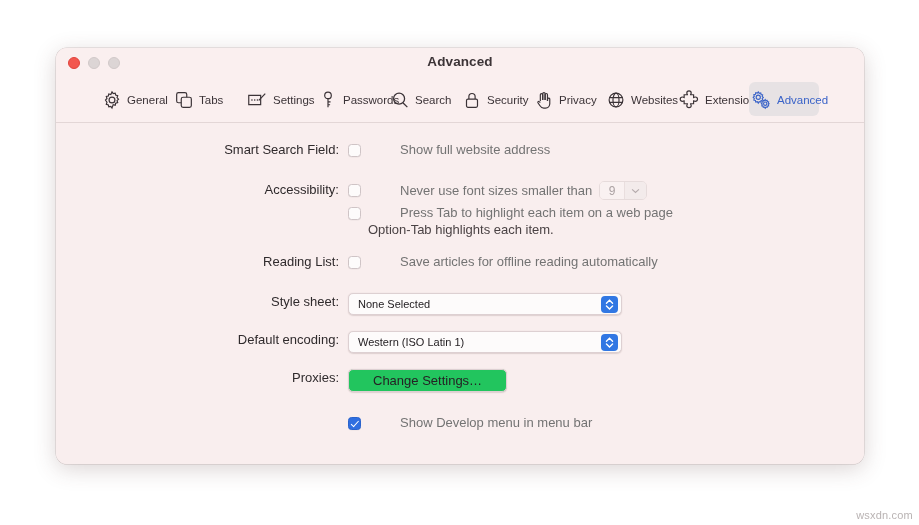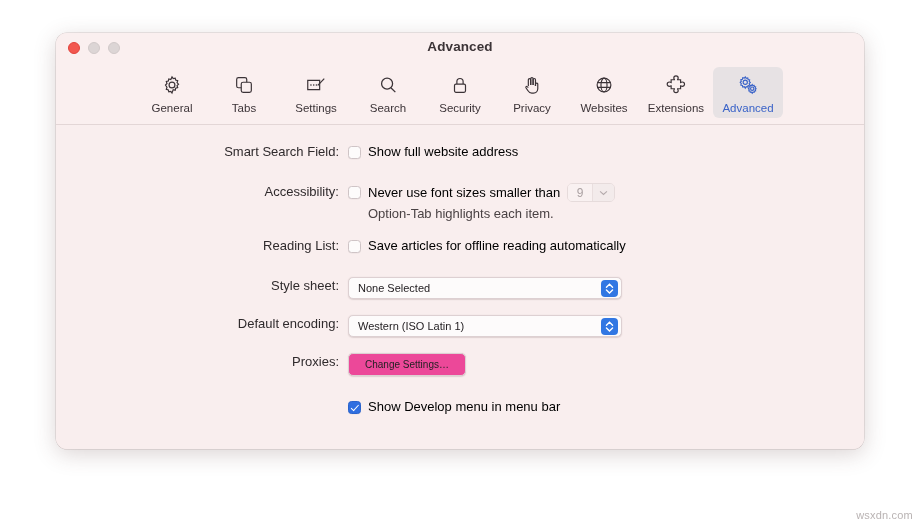--- a/index.html
+++ b/index.html
@@ -12,21 +12,21 @@
     background: #ffffff;
     font-family: "Liberation Sans", sans-serif;
     overflow: hidden;
     position: relative;
   }
 
   
   .window {
     position: absolute;
     left: 56px;
-    top: 33px;
+    top: 48px;
     width: 808px;
     height: 416px;
     background: #f9eeee;
     border-radius: 11px;
     box-shadow: 0 5px 22px rgba(90, 60, 60, 0.22),
                 0 0 0 0.5px rgba(120, 90, 90, 0.28);
     overflow: hidden;
   }
 
   
@@ -77,21 +77,21 @@
     gap: 2px;
     padding: 5px 0 6px 0;
     background: #faefef;
     border-bottom: 1px solid #e3d6d6;
   }
   .tool {
     width: 70px;
     padding: 5px 0 3px 0;
     border-radius: 6px;
     display: flex;
-    flex-direction: column;
+    flex-direction: row;
     align-items: center;
     gap: 4px;
     cursor: default;
   }
   .tool.selected {
     background: #e7e2e4;
   }
   .tool .glyph {
     height: 26px;
     display: flex;
@@ -136,23 +136,24 @@
     flex: none;
   }
   .row-field {
     display: flex;
     align-items: center;
     gap: 7px;
     min-height: 18px;
   }
   .field-text {
     font-size: 13px;
-    color: #000000;
+    color: #737373;
     line-height: 18px;
     white-space: nowrap;
+    margin-left: 32px;
   }
   .sub-note {
     font-size: 13px;
     color: #4a4244;
     margin-left: 20px;
     line-height: 15px;
     white-space: nowrap;
   }
 
   
@@ -243,26 +244,26 @@
     border-radius: 4px;
     background: #3177e3;
     display: flex;
     align-items: center;
     justify-content: center;
   }
 
   
   .push-btn {
     height: 21px;
-    padding: 0 16px;
-    background: #ec4899;
+    padding: 0 24px;
+    background: #22c55e;
     border-radius: 5px;
     border: 0.5px solid #ddd0d2;
     box-shadow: 0 0.5px 1.2px rgba(80,50,50,0.16);
-    font-size: 10px;
+    font-size: 13px;
     color: #252124;
     display: inline-flex;
     align-items: center;
     white-space: nowrap;
     cursor: default;
   }
 
   
   .watermark {
     position: absolute;
@@ -320,20 +321,31 @@
           <path d="M4 7h13v10H4z" rx="1"></path>
           <circle cx="7.5" cy="12" r="0.9" fill="#3b3337" stroke="none"></circle>
           <circle cx="10.5" cy="12" r="0.9" fill="#3b3337" stroke="none"></circle>
           <circle cx="13.5" cy="12" r="0.9" fill="#3b3337" stroke="none"></circle>
           <path d="M15 12.5L22 5"></path>
         </svg>
       </span>
       <span class="tool-label">Settings</span>
     </div>
 
+    <div class="tool">
+      <span class="glyph">
+        <svg width="22" height="22" viewBox="0 0 24 24" fill="none" stroke="#3b3337" stroke-width="1.3">
+          <circle cx="12" cy="7" r="3.6"></circle>
+          <path d="M12 10.6V20"></path>
+          <path d="M12 14h2.8"></path>
+          <path d="M12 17.2h2.3"></path>
+        </svg>
+      </span>
+      <span class="tool-label">Passwords</span>
+    </div>
 
     <div class="tool">
       <span class="glyph">
         <svg width="22" height="22" viewBox="0 0 24 24" fill="none" stroke="#3b3337" stroke-width="1.4">
           <circle cx="11" cy="10.5" r="6"></circle>
           <path d="M15.4 15.2L20 19.8"></path>
         </svg>
       </span>
       <span class="tool-label">Search</span>
     </div>
@@ -415,20 +427,24 @@
           <span class="mini-combo">
             <span class="val">9</span>
             <span class="arrow">
               <svg width="9" height="6" viewBox="0 0 10 7" fill="none" stroke="#9b9294" stroke-width="1.3">
                 <path d="M1 1.6L5 5.2 9 1.6"></path>
               </svg>
             </span>
           </span>
         </div>
         <div class="gap-xs"></div>
+        <div class="row-field">
+          <span class="cb"></span>
+          <span class="field-text">Press Tab to highlight each item on a web page</span>
+        </div>
         <div class="sub-note">Option-Tab highlights each item.</div>
       </div>
     </div>
 
     <div class="gap-md"></div>
 
     <div class="row">
       <div class="row-label">Reading List:</div>
       <div class="row-field">
         <span class="cb"></span>

